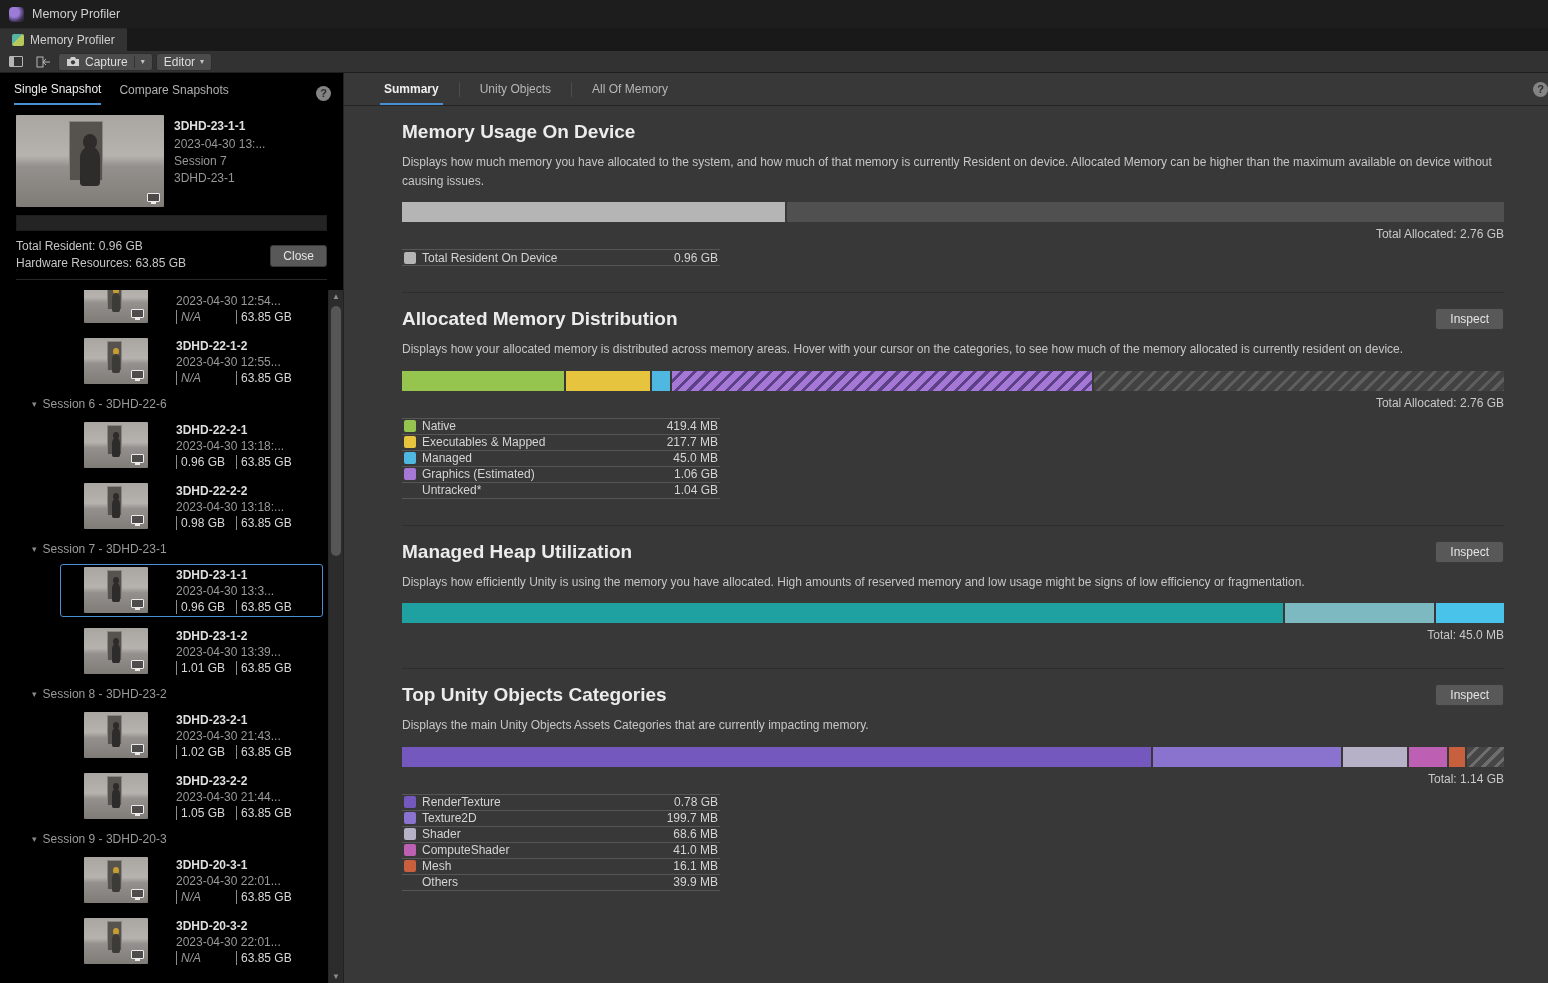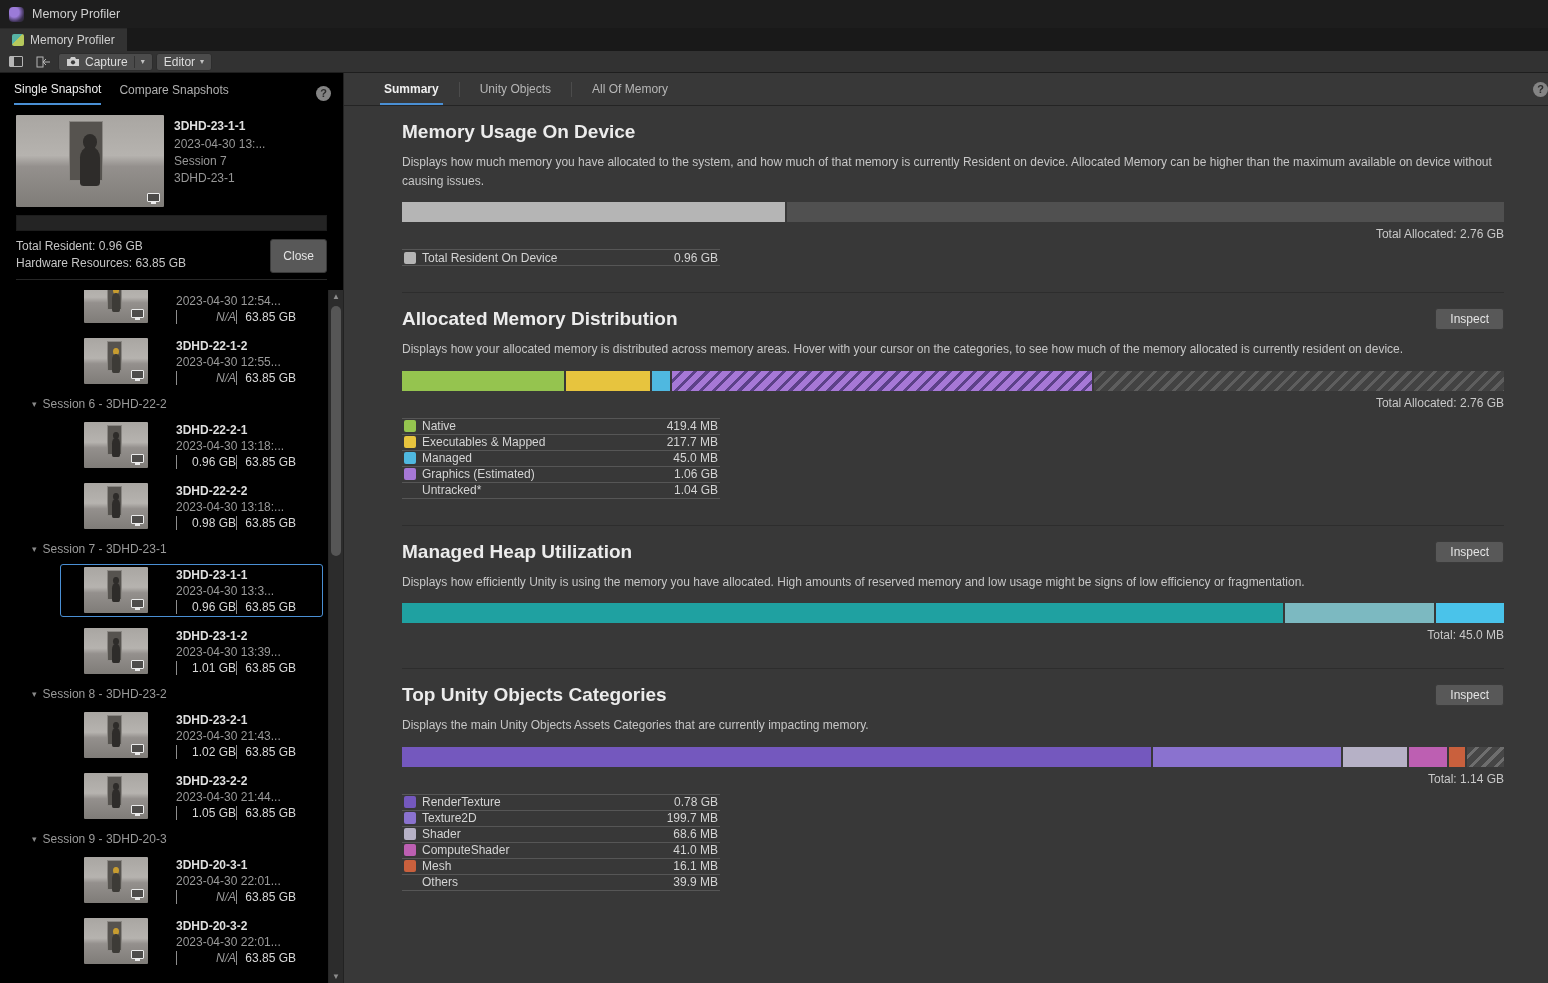--- a/index.html
+++ b/index.html
@@ -34,34 +34,34 @@
   .side-tab { color:#b0b0b0; padding-bottom:7px; cursor:pointer; }
   .side-tab.active { color:#ededed; border-bottom:2px solid #4a8fd4; }
   .help-icon { margin-left:auto; width:15px; height:15px; border-radius:50%; background:#848484; color:#2b2b2b; font-weight:bold; font-size:11px; line-height:15px; text-align:center; cursor:pointer; flex-shrink:0; }
   .detail-card { padding:8px 16px 10px; flex-shrink:0; }
   .detail-top { display:flex; gap:10px; }
   .detail-thumb { width:148px; height:92px; flex-shrink:0; }
   .detail-info { padding-top:4px; }
   .detail-name { font-weight:bold; color:#e0e0e0; margin-bottom:4px; }
   .detail-line { color:#979797; margin-bottom:3px; }
   .detail-bar { margin-top:8px; height:16px; background:#242424; border:1px solid #1d1d1d; }
-  .detail-bottom { margin-top:8px; display:flex; justify-content:space-between; }
+  .detail-bottom { margin-top:8px; display:flex; align-items:center; justify-content:space-between; }
   .detail-stats div { color:#c6c6c6; margin-bottom:3px; }
   .close-btn { background:#585858; border:1px solid #3a3a3a; border-radius:3px; color:#e4e4e4; padding:3px 12px; font-size:12px; font-family:inherit; cursor:pointer; }
   .list-sep { border-top:1px solid #262626; margin-top:6px; }
   .snap-list { flex:1; overflow:hidden; position:relative; padding:8px 0 0;margin-left:20px; }
   .snap-item { margin:0 20px 8px 40px; border:1px solid transparent; border-radius:3px; padding:2px 0 2px 23px; cursor:pointer; }
   .snap-item.selected { border-color:#4a8fd4; }
   .snap-item.partial { margin-top:-24px; }
   .snap-row { display:flex; }
   .snap-thumb { width:64px; height:46px; flex-shrink:0; }
   .snap-text { margin-left:28px; padding-top:1px; }
   .snap-name { font-weight:bold; color:#dfdfdf; height:15px; }
   .snap-date { color:#9a9a9a; margin-top:1px; }
-  .snap-values { display:flex; margin-top:2px; height:14px;text-align:right; }
+  .snap-values { display:flex; margin-top:2px; height:14px; }
   .snap-val { border-left:1px solid rgba(235,235,235,.6); padding-left:4px; width:60px; color:#d8d8d8; }
   .snap-val.na { font-style:italic; color:#9a9a9a; }
   .session-header { margin:9px 0 8px 12px; color:#9a9a9a; display:flex; align-items:center; gap:6px; cursor:pointer; }
   .fold-caret { font-size:9px; color:#8a8a8a; }
   .v-scroll { position:absolute; top:0; right:0; bottom:0; width:15px; background:#2c2c2c; border-left:1px solid #272727; }
   .v-scroll .arrow { position:absolute; left:0; right:0; text-align:center; font-size:8px; color:#8d8d8d; cursor:pointer; }
   .v-scroll .arrow.up { top:2px; } .v-scroll .arrow.down { bottom:2px; }
   .v-scroll .thumb-bar { position:absolute; left:2px; right:2px; top:16px; height:250px; background:#565656; border-radius:5px; cursor:grab; }
   
   .thumb { position:relative; overflow:hidden; border-radius:1px;
@@ -208,21 +208,21 @@
             <div class="snap-values">
               <span class="snap-val na">N/A</span>
               <span class="snap-val">63.85 GB</span>
             </div>
           </div>
         </div>
       </div>
 
       <div class="session-header">
         <span class="fold-caret">▾</span>
-        <span>Session 6 - 3DHD-22-2</span>
+        <span>Session 6 - 3DHD-22-6</span>
       </div>
 
       <div class="snap-item">
         <div class="snap-row">
           <div class="thumb snap-thumb">
               <div class="door"></div>
               <div class="figure"></div>
               <div class="cast-icon"></div>
             </div>
           <div class="snap-text">

